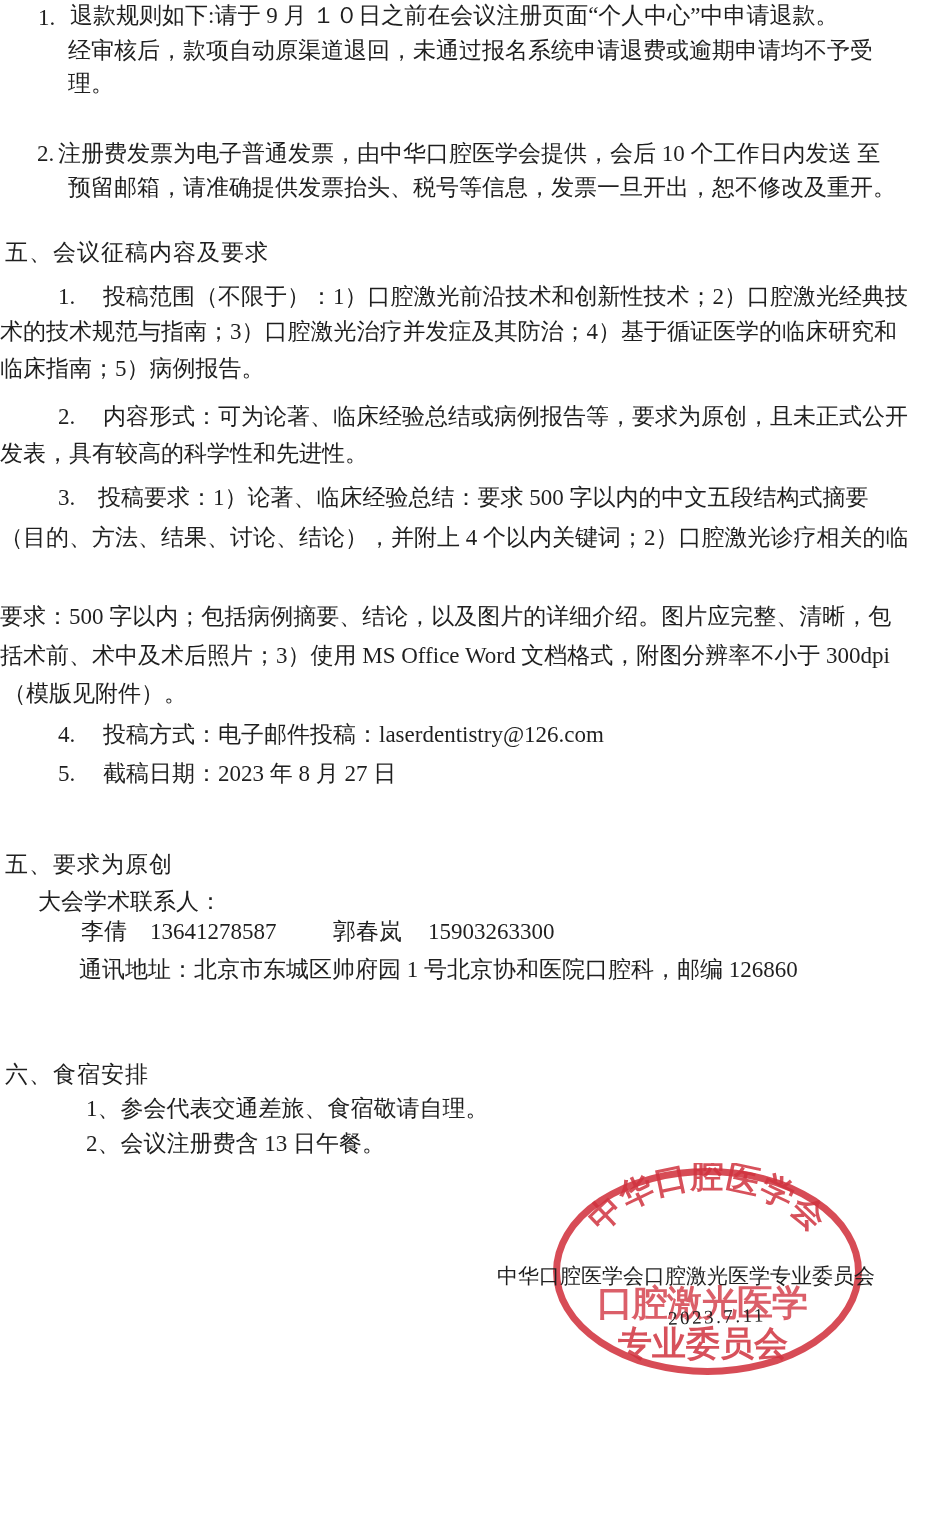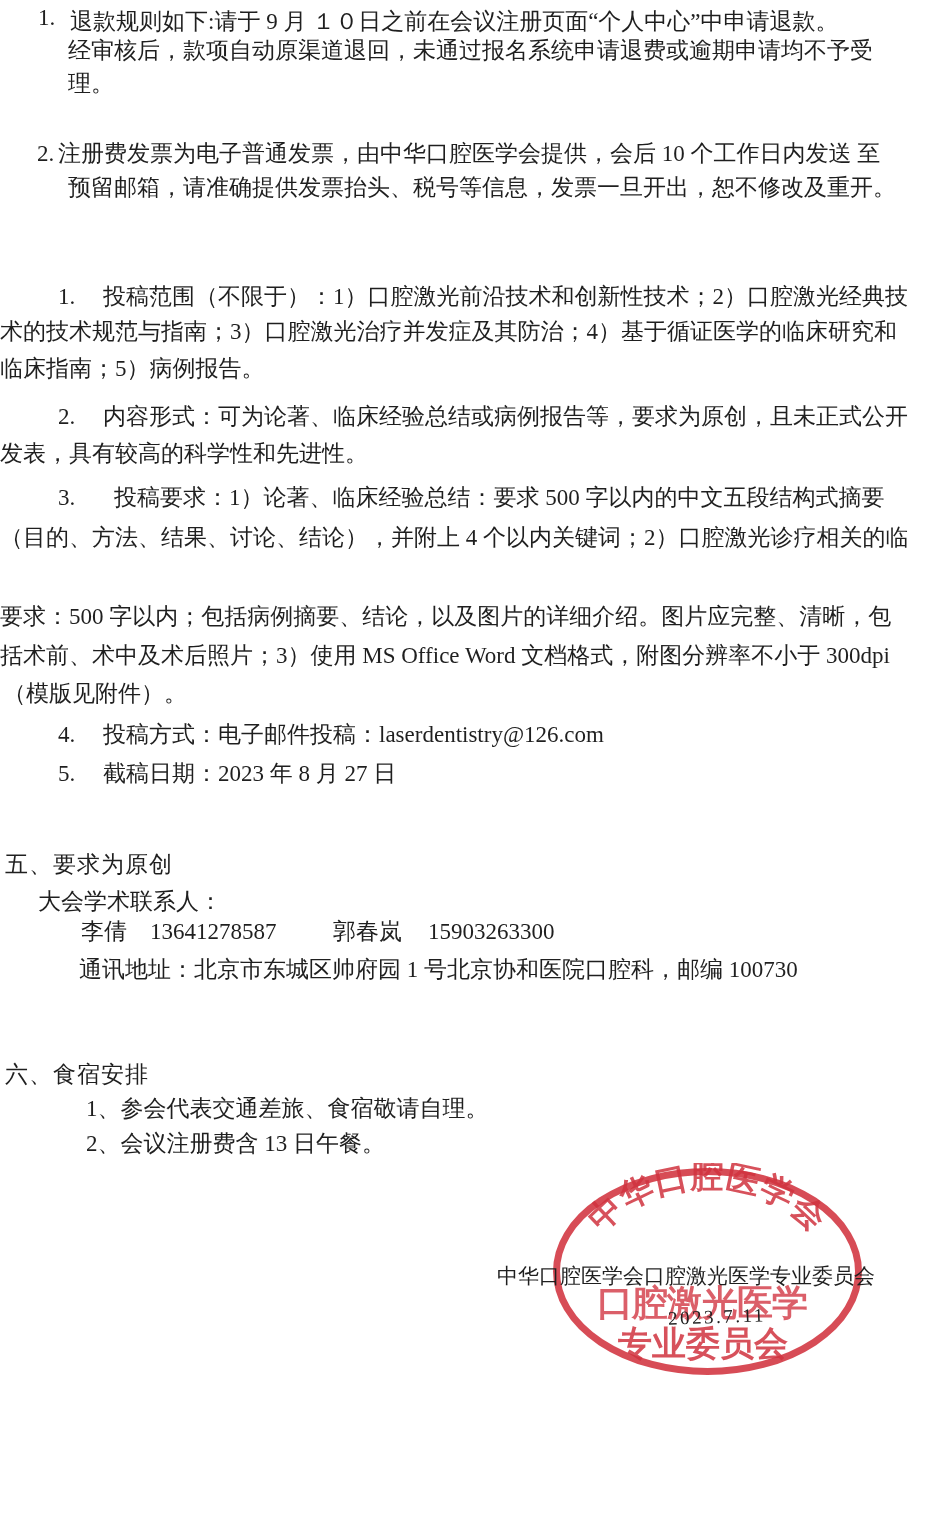--- a/index.html
+++ b/index.html
@@ -38,60 +38,61 @@
     font-family:"Liberation Serif","DejaVu Serif",serif;
     font-weight:bold;
   }
 </style>
 </head>
 <body>
 
 <div class="page">
 
   <span class="ln" style="left:38px;top:4px">1.</span>
-  <span class="ln" style="left:70px;top:8px">退款规则如下:请于 9 月 １０日之前在会议注册页面“个人中心”中申请退款。</span>
+  <span class="ln" style="left:70px;top:2px">退款规则如下:请于 9 月 １０日之前在会议注册页面“个人中心”中申请退款。</span>
   <span class="ln" style="left:68px;top:37px">经审核后，款项自动原渠道退回，未通过报名系统申请退费或逾期申请均不予受</span>
   <span class="ln" style="left:68px;top:70px">理。</span>
 
   <span class="ln" style="left:37px;top:140px">2.</span>
   <span class="ln" style="left:58px;top:140px">注册费发票为电子普通发票，由中华口腔医学会提供，会后 10 个工作日内发送 至</span>
   <span class="ln" style="left:68px;top:174px">预留邮箱，请准确提供发票抬头、税号等信息，发票一旦开出，恕不修改及重开。</span>
 
+  <span class="ln heading" style="left:5px;top:239px">五、会议征稿内容及要求</span>
 
   <span class="ln" style="left:58px;top:283px">1.</span>
   <span class="ln" style="left:103px;top:283px">投稿范围（不限于）：1）口腔激光前沿技术和创新性技术；2）口腔激光经典技</span>
   <span class="ln" style="left:0px;top:318px">术的技术规范与指南；3）口腔激光治疗并发症及其防治；4）基于循证医学的临床研究和</span>
   <span class="ln" style="left:0px;top:355px">临床指南；5）病例报告。</span>
 
   <span class="ln" style="left:58px;top:403px">2.</span>
   <span class="ln" style="left:103px;top:403px">内容形式：可为论著、临床经验总结或病例报告等，要求为原创，且未正式公开</span>
   <span class="ln" style="left:0px;top:440px">发表，具有较高的科学性和先进性。</span>
 
   <span class="ln" style="left:58px;top:484px">3.</span>
-  <span class="ln" style="left:114px;top:484px">投稿要求：1）论著、临床经验总结：要求 500 字以内的中文五段结构式摘要</span>
+  <span class="ln" style="left:98px;top:484px">投稿要求：1）论著、临床经验总结：要求 500 字以内的中文五段结构式摘要</span>
   <span class="ln" style="left:0px;top:524px">（目的、方法、结果、讨论、结论），并附上 4 个以内关键词；2）口腔激光诊疗相关的临</span>
   <span class="ln" style="left:0px;top:603px">要求：500 字以内；包括病例摘要、结论，以及图片的详细介绍。图片应完整、清晰，包</span>
   <span class="ln" style="left:0px;top:642px">括术前、术中及术后照片；3）使用 MS Office Word 文档格式，附图分辨率不小于 300dpi</span>
   <span class="ln" style="left:3px;top:680px">（模版见附件）。</span>
 
   <span class="ln" style="left:58px;top:721px">4.</span>
   <span class="ln" style="left:103px;top:721px">投稿方式：电子邮件投稿：laserdentistry@126.com</span>
 
   <span class="ln" style="left:58px;top:760px">5.</span>
   <span class="ln" style="left:103px;top:760px">截稿日期：2023 年 8 月 27 日</span>
 
   <span class="ln heading" style="left:5px;top:851px">五、要求为原创</span>
   <span class="ln" style="left:38px;top:888px">大会学术联系人：</span>
 
   <span class="ln" style="left:81px;top:918px">李倩</span>
   <span class="ln" style="left:150px;top:918px">13641278587</span>
   <span class="ln" style="left:333px;top:918px">郭春岚</span>
   <span class="ln" style="left:428px;top:918px">15903263300</span>
 
-  <span class="ln" style="left:79px;top:956px">通讯地址：北京市东城区帅府园 1 号北京协和医院口腔科，邮编 100730</span>
+  <span class="ln" style="left:79px;top:956px">通讯地址：北京市东城区帅府园 1 号北京协和医院口腔科，邮编 126860</span>
 
   <span class="ln heading" style="left:5px;top:1061px">六、食宿安排</span>
   <span class="ln" style="left:86px;top:1095px">1、参会代表交通差旅、食宿敬请自理。</span>
   <span class="ln" style="left:86px;top:1130px">2、会议注册费含 13 日午餐。</span>
 
   <svg class="stamp" viewBox="0 0 320 218" aria-hidden="true">
     <ellipse cx="158.5" cy="108.5" rx="151" ry="100" fill="none" stroke="#d1333f" stroke-width="7" opacity="0.88"></ellipse>
     <path id="sealArc" d="M 49.1 77 A 118 84 0 0 1 267.9 77" fill="none"></path>
     <text font-size="33" fill="#d1333f" opacity="0.85" letter-spacing="1">
       <textPath href="#sealArc" startOffset="50%" text-anchor="middle">中华口腔医学会</textPath>

